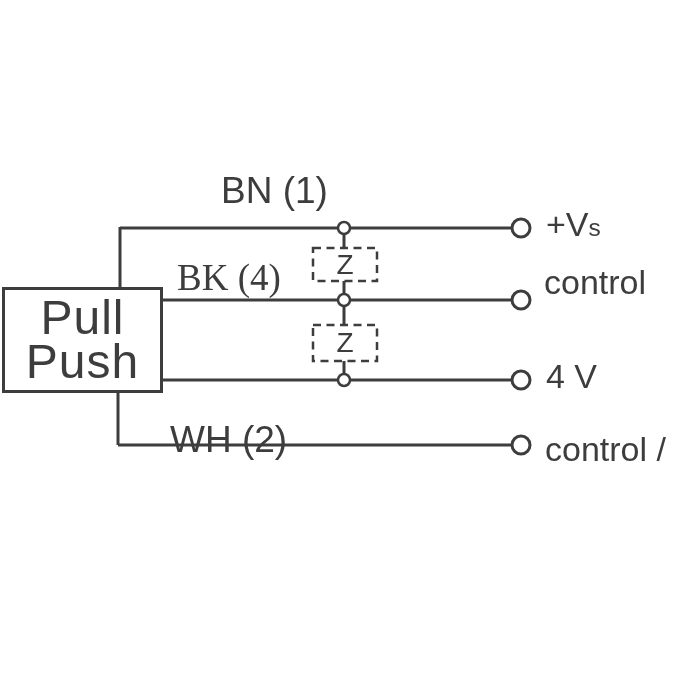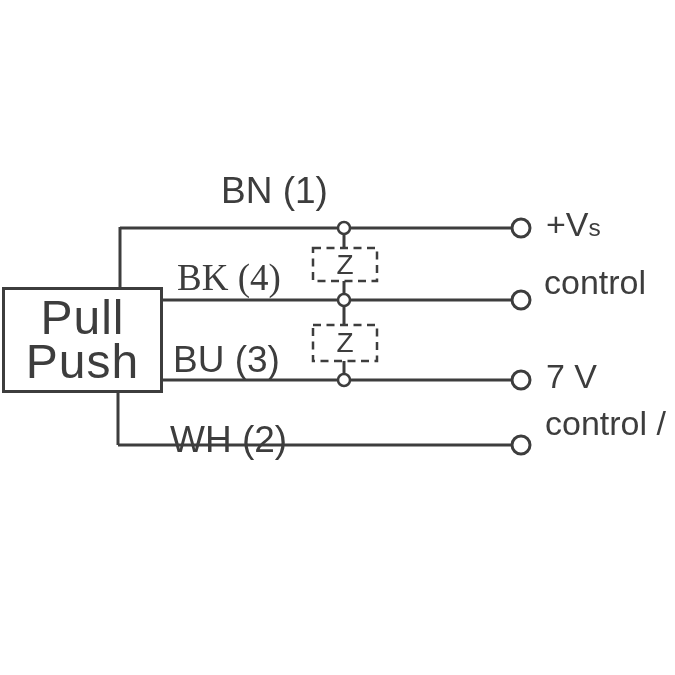--- a/index.html
+++ b/index.html
@@ -39,21 +39,21 @@
     font-size: 37px;
     line-height: 37px;
     white-space: nowrap;
   }
   .term-label {
     position: absolute;
     font-size: 34px;
     line-height: 37px;
     white-space: nowrap;
   }
-  .term-label.tight { line-height: 35px; }
+  .term-label.tight { line-height: 35px; margin-top: 26px; }
   .sub { font-size: 0.72em; }
   #lbl-bn { left: 177px; top: 172px; margin-left: 44px; }
   #lbl-bk { left: 177px; top: 259px; font-family: Liberation Serif, serif; }
   #lbl-bu { left: 173px; top: 341px; }
   #lbl-wh { left: 170px; top: 421px; }
   #term-vs      { left: 546px; top: 206px; }
   #term-output  { left: 544px; top: 264px; }
   #term-0v      { left: 546px; top: 358px; }
   #term-control { left: 545px; top: 406px; }
 </style>
@@ -99,27 +99,26 @@
     </g>
   </svg>
 
   <div class="device-box">
     <div>Pull</div>
     <div>Push</div>
   </div>
 
   <div class="wire-label" id="lbl-bn">BN (1)</div>
   <div class="wire-label" id="lbl-bk">BK (4)</div>
-  <div class="wire-label" id="lbl-bu">BU (3)</div>
   <div class="wire-label" id="lbl-wh">WH (2)</div>
 
   <div class="term-label" id="term-vs">
     <span>+V</span><span class="sub">s</span>
   </div>
   <div class="term-label" id="term-output">
     <div>control</div>
   </div>
-  <div class="term-label" id="term-0v">7 V</div>
+  <div class="term-label" id="term-0v">4 V</div>
   <div class="term-label tight" id="term-control">
     <div>control /</div>
   </div>
 
 </div>
 
 </body></html>

